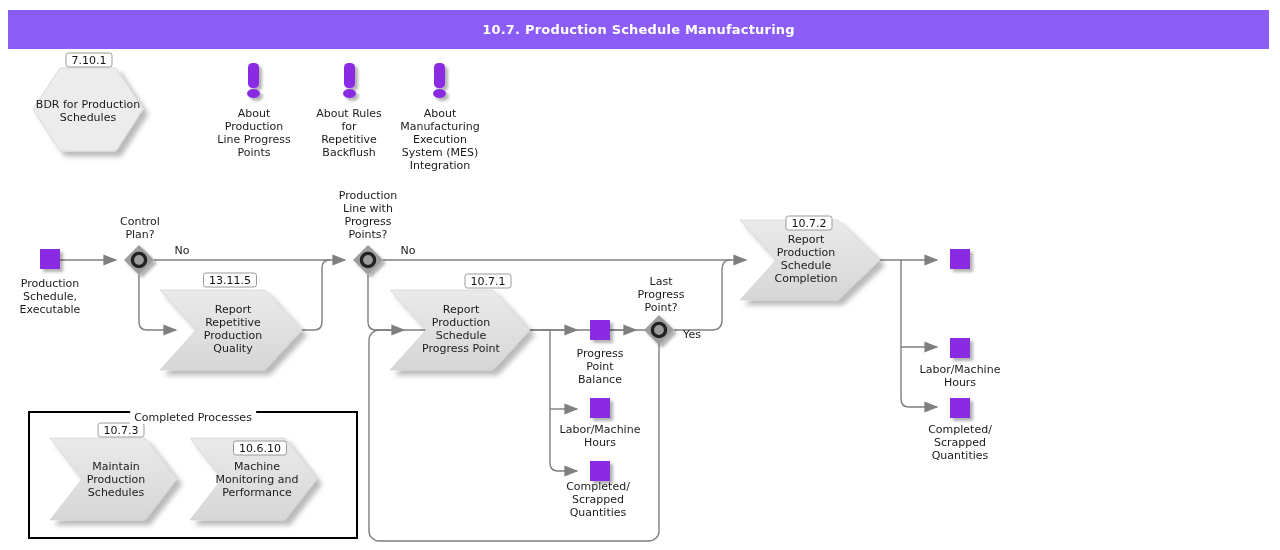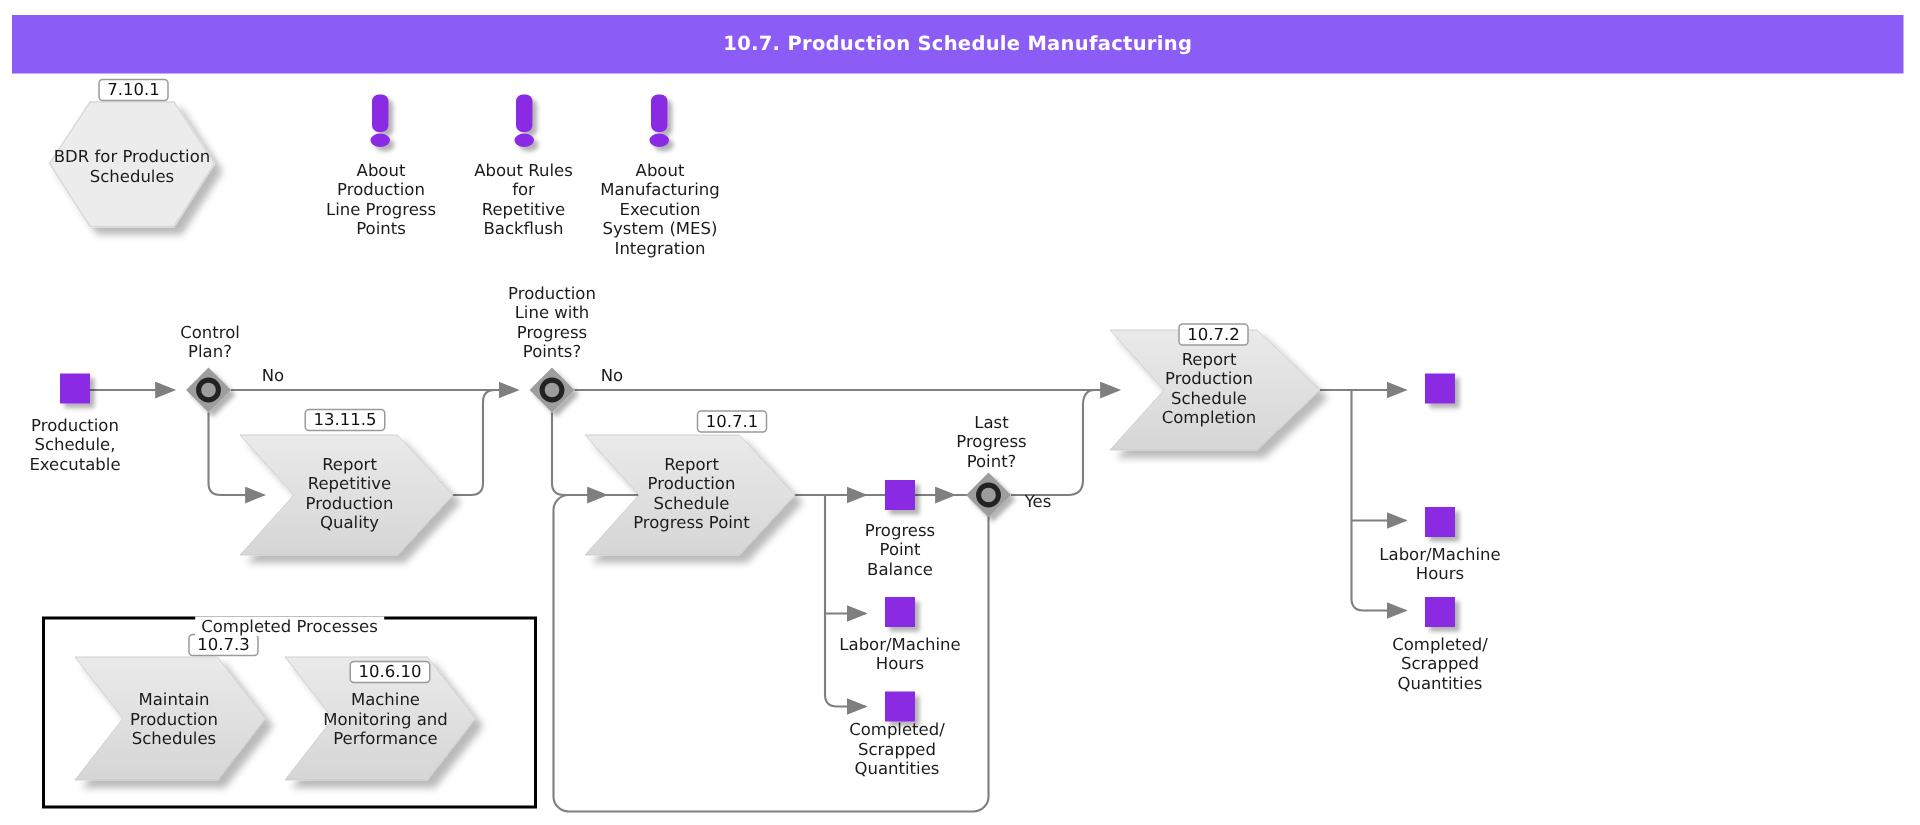--- a/index.html
+++ b/index.html
@@ -113,21 +113,21 @@
   </svg>
 
   <div class="hdr">
     <span class="hdr-title">10.7. Production Schedule Manufacturing</span>
   </div>
 
   <div class="ref" style="left:89px;top:60px;">7.10.1</div>
   <div class="ref" style="left:230px;top:280px;">13.11.5</div>
   <div class="ref" style="left:464px;top:281px;margin-left:24px;">10.7.1</div>
   <div class="ref" style="left:809px;top:209px;margin-top:14px;">10.7.2</div>
-  <div class="ref" style="left:121px;top:430px;margin-left:28px;">10.7.3</div>
+  <div class="ref" style="left:121px;top:430px;">10.7.3</div>
   <div class="ref" style="left:260px;top:448px;">10.6.10</div>
 
   <div class="lbl" style="left:88px;top:98px;width:120px;">BDR for Production
 Schedules</div>
   <div class="lbl" style="left:254px;top:107px;width:100px;">About
 Production
 Line Progress
 Points</div>
   <div class="lbl" style="left:349px;top:107px;width:100px;">About Rules
 for

